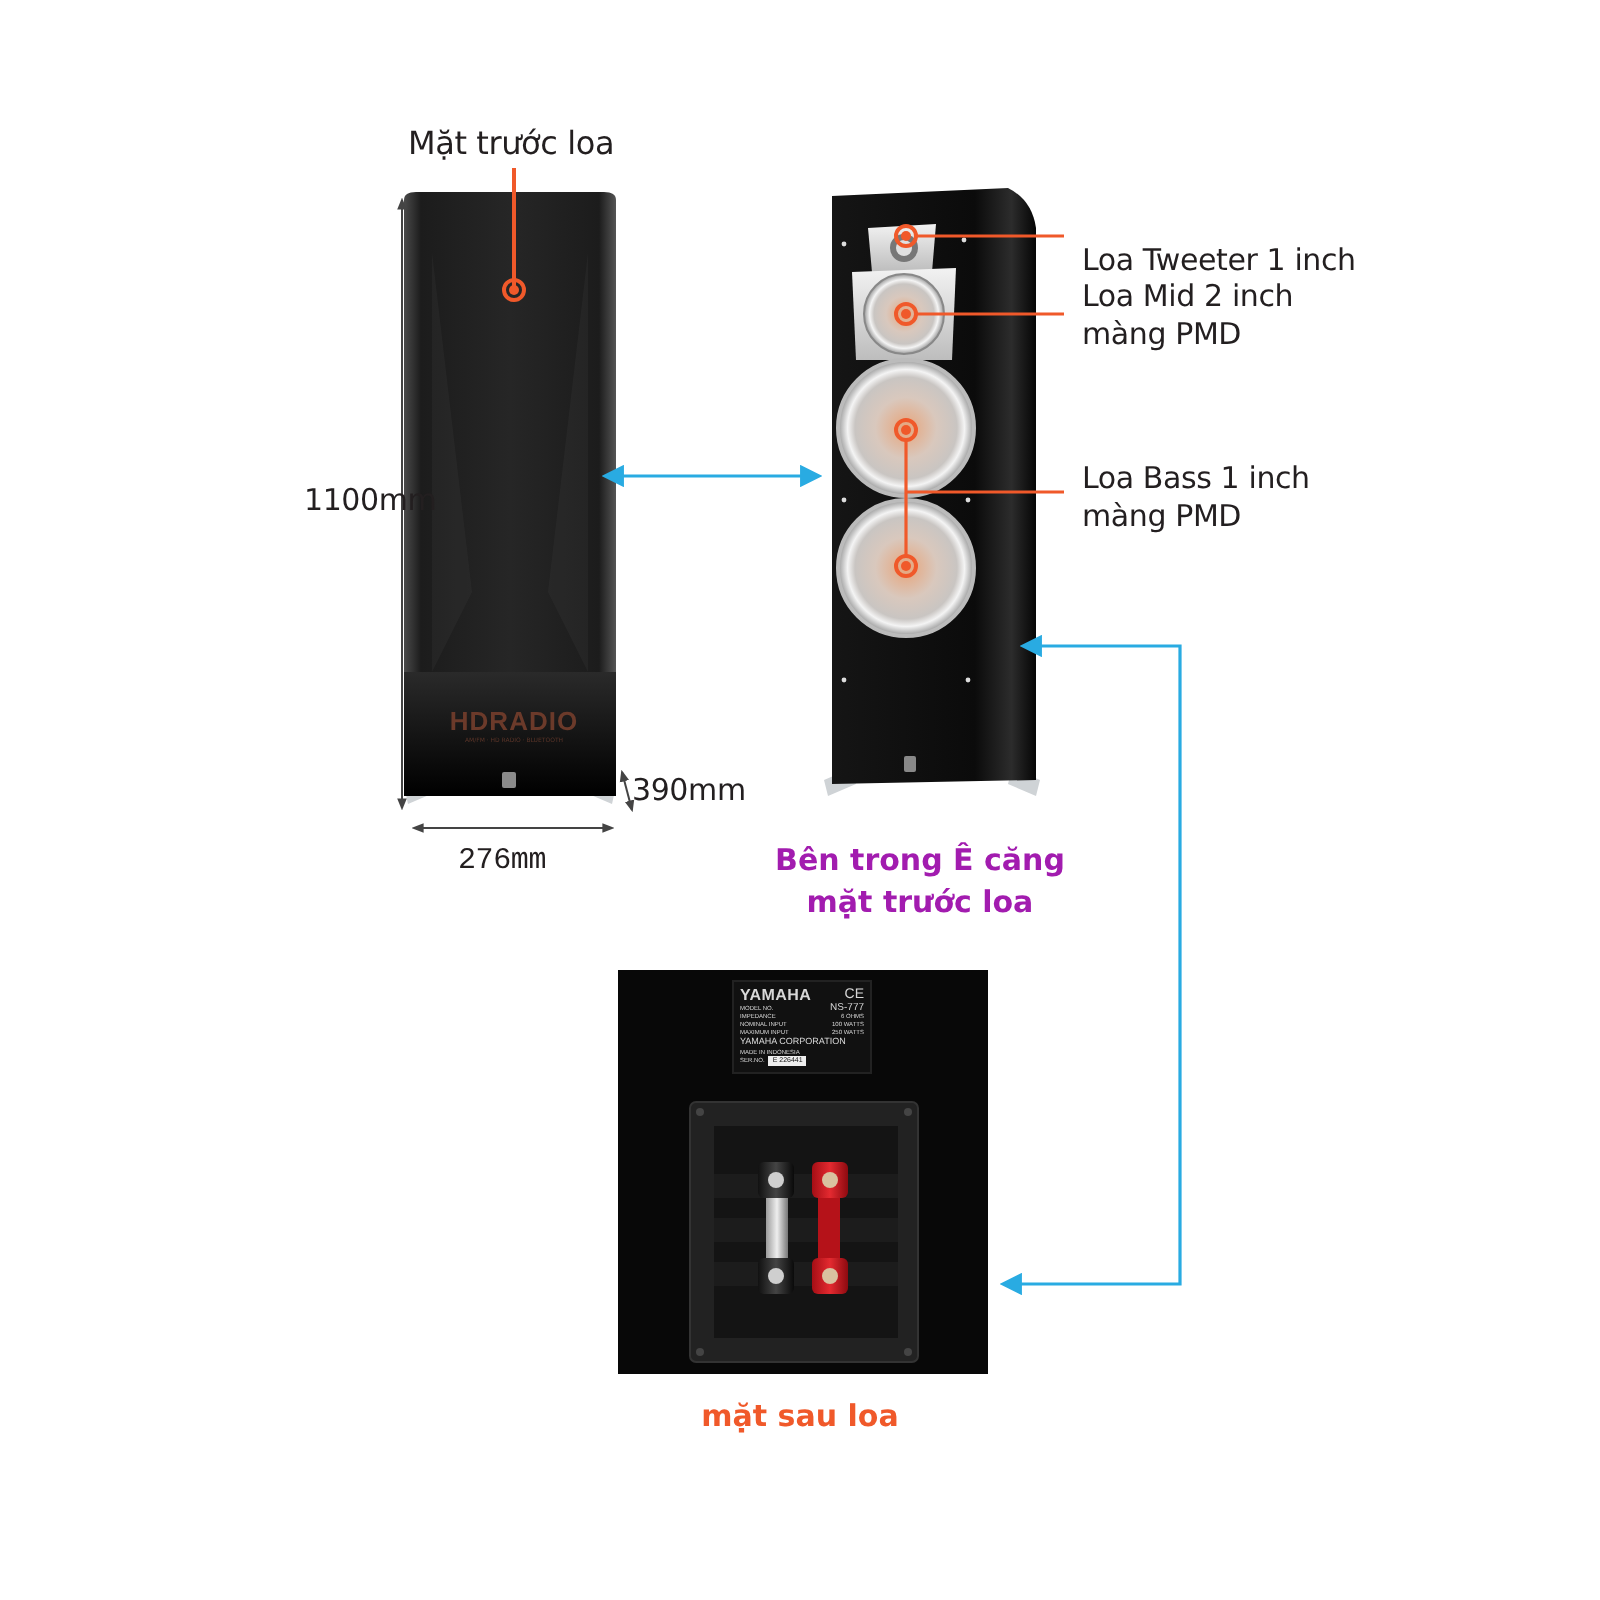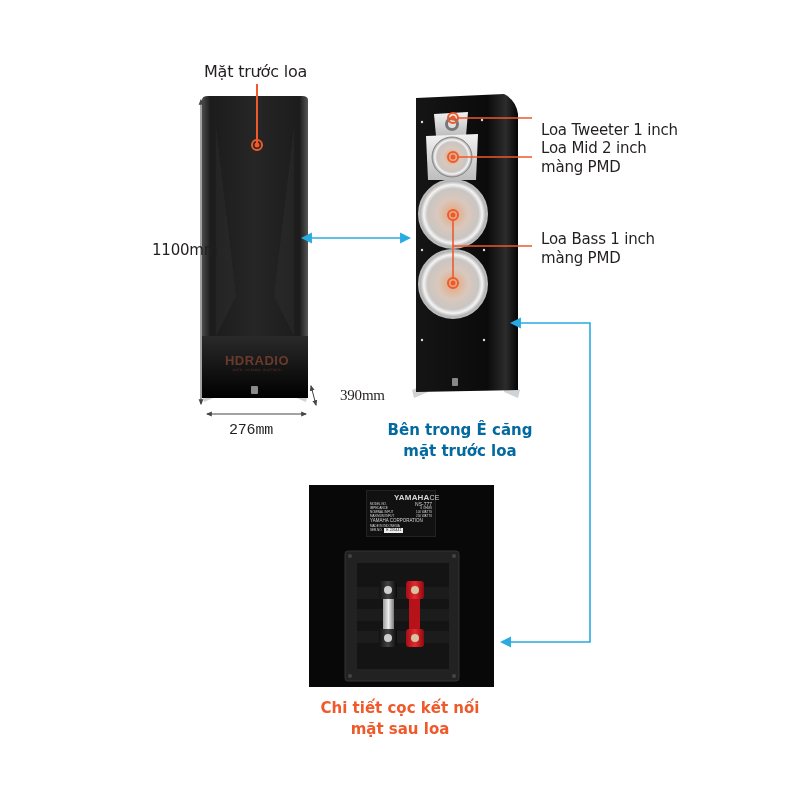--- a/index.html
+++ b/index.html
@@ -159,31 +159,31 @@
   <div class="label">Loa Mid 2 inch</div>
   <div class="label">màng PMD</div>
 </div>
 <div class="abs" style="left:541px; top:230px;">
   <div class="label">Loa Bass 1 inch</div>
   <div class="label">màng PMD</div>
 </div>
 
 <div class="abs label" style="left:152px; top:241px;">1100mm</div>
 <div class="abs label" style="left:229px; top:421px;font-family:Liberation Mono, monospace;">276mm</div>
-<div class="abs label" style="left:340px; top:386px;font-family:Liberation Serif, serif;">390mm</div>
-
-<div class="abs" style="left:360px; top:420px; width:200px; color:#0369a1;">
+<div class="abs label" style="left:316px; top:386px;">390mm</div>
+
+<div class="abs" style="left:360px; top:420px; width:200px; color:#a21caf;">
   <div class="caption">Bên trong Ê căng</div>
   <div class="caption">mặt trước loa</div>
 </div>
 
 <div class="abs" style="left:309px; top:485px; width:185px; height:202px; background:#080808; overflow:hidden;">
 
   <div class="abs" style="left:57px; top:5px; width:70px; height:47px; background:#111; border:1px solid #222; padding:2px 3px; color:#d8d8d8; font-family:'Liberation Sans',sans-serif;">
-    <div style="display:flex; justify-content:space-between; align-items:center;margin-left:24px;">
+    <div style="display:flex; justify-content:space-between; align-items:center;">
       <span style="font-size:8px; font-weight:bold; letter-spacing:0.2px;">YAMAHA</span>
       <span style="font-size:7px;">CE</span>
     </div>
     <div style="display:flex; justify-content:space-between; font-size:3px; line-height:4px;">
       <span>MODEL NO.</span>
       <span style="font-size:5px;">NS-777</span>
     </div>
     <div style="display:flex; justify-content:space-between; font-size:3px; line-height:4px;">
       <span>IMPEDANCE</span>
       <span>6 OHMS</span>
@@ -241,15 +241,14 @@
     <circle cx="79" cy="153" r="4" fill="#cfcfcf"></circle>
 
     <rect x="97" y="96" width="18" height="18" rx="3" fill="url(#redG)"></rect>
     <circle cx="106" cy="105" r="4" fill="#d9c2a0"></circle>
     <rect x="97" y="144" width="18" height="18" rx="3" fill="url(#redG)"></rect>
     <circle cx="106" cy="153" r="4" fill="#d9c2a0"></circle>
   </svg>
 </div>
 
 <div class="abs" style="left:300px; top:698px; width:200px; color:#f0592a;">
-  <div class="caption">Chi tiết cọc kết nối</div>
   <div class="caption">mặt sau loa</div>
 </div>
 
 </body></html>

